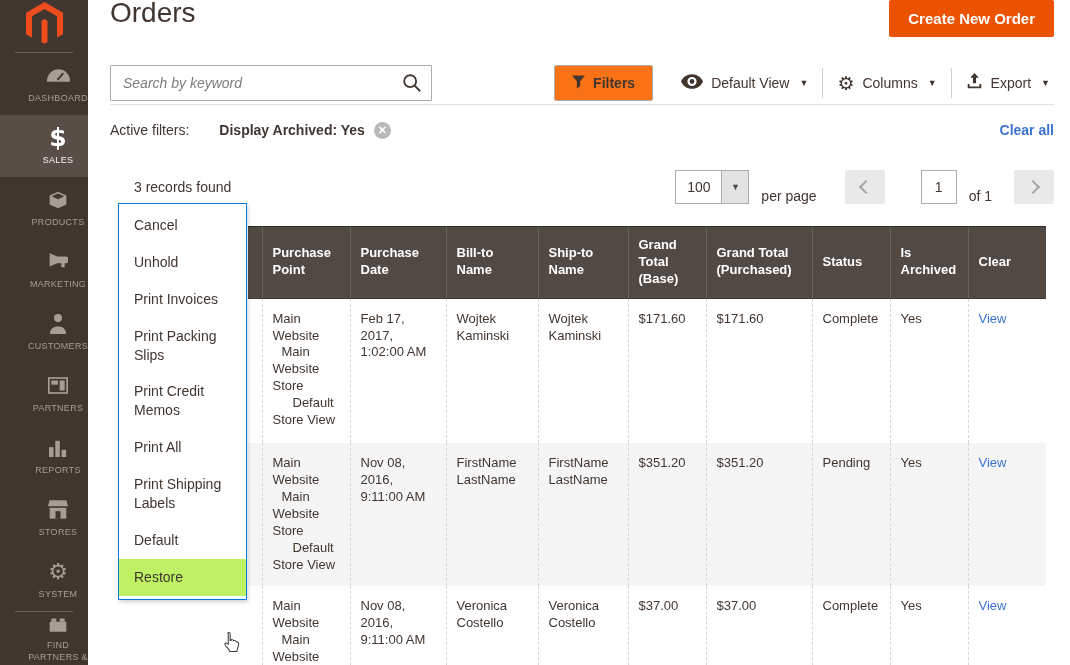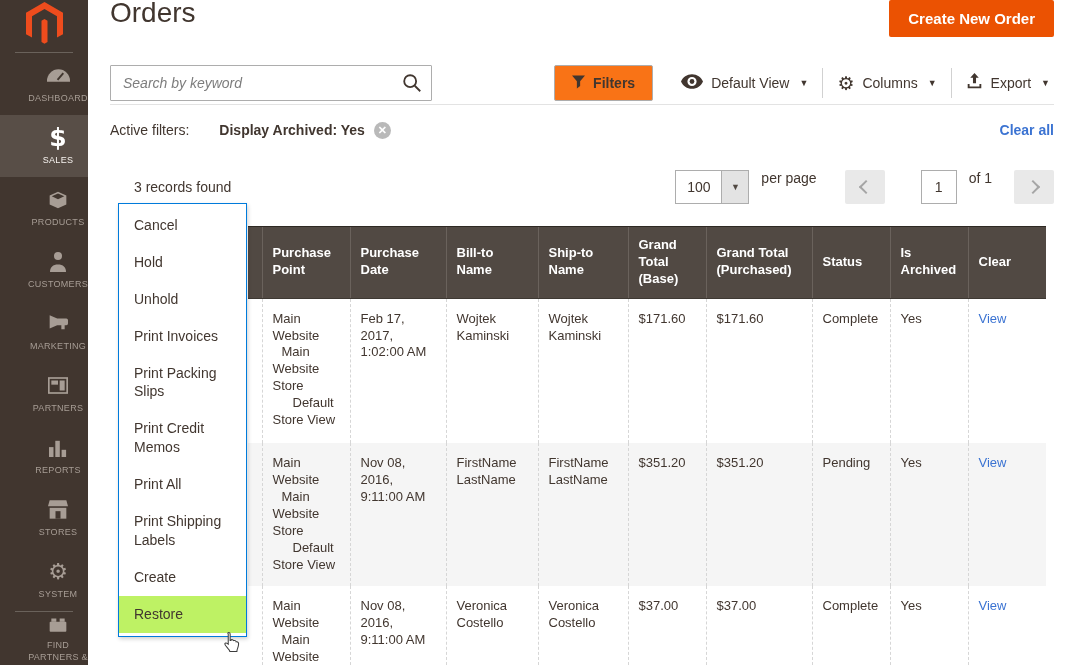--- a/index.html
+++ b/index.html
@@ -45,21 +45,21 @@
   .chip-x{width:17px;height:17px;border-radius:50%;background:#b9b9b9;color:#fff;font-size:11px;font-weight:bold;
     display:flex;align-items:center;justify-content:center;margin-left:9px;cursor:pointer;line-height:1;}
   .clear-all{margin-left:auto;color:#3b73d2;font-weight:bold;text-decoration:none;cursor:pointer;}
   
   .actions-row{position:absolute;left:22px;right:16px;top:170px;height:34px;display:flex;align-items:center;}
   .actions-btn{display:flex;width:129px;height:34px;border:1px solid #007bdb;background:#fff;box-sizing:border-box;cursor:pointer;}
   .actions-btn .lbl{flex:1;display:flex;align-items:center;padding-left:14px;font-size:14px;color:#41362f;}
   .actions-btn .car{width:29px;border-left:1px solid #007bdb;display:flex;align-items:center;justify-content:center;
     font-size:9px;color:#514943;}
   .records{margin-left:24px;font-size:14px;}
-  .pager{margin-left:auto;display:flex;align-items:flex-start;font-size:14px;}
+  .pager{margin-left:auto;display:flex;align-items:flex-end;font-size:14px;}
   .pp-select{display:flex;height:34px;border:1px solid #adadad;box-sizing:border-box;background:#fff;cursor:pointer;}
   .pp-select .val{width:45px;display:flex;align-items:center;justify-content:center;}
   .pp-select .car{width:26px;background:#e3e3e3;border-left:1px solid #adadad;display:flex;align-items:center;
     justify-content:center;font-size:9px;color:#514943;}
   .pp-label{margin:0 28px 0 12px;}
   .nav-btn{width:40px;height:34px;background:#e9e9e9;border:0;border-radius:2px;display:flex;align-items:center;
     justify-content:center;cursor:default;}
   .chev{width:8px;height:8px;border-left:2px solid #a5a5a5;border-bottom:2px solid #a5a5a5;display:inline-block;}
   .chev.left{transform:rotate(45deg);margin-left:3px;}
   .chev.right{transform:rotate(225deg);margin-right:3px;}
@@ -117,36 +117,36 @@
   <div class="nav-item">
     <span class="nav-ico">
       <svg width="20" height="20" viewBox="0 0 24 24">
           <path d="M12 2 2 6.5v11L12 22l10-4.5v-11L12 2zm0 2.2 7.5 3.4L12 11 4.5 7.6 12 4.2z" fill="#a79d95"></path>
         </svg>
     </span>
     <span class="nav-label">PRODUCTS</span>
   </div>
 
   <div class="nav-item">
+    <span class="nav-ico" style="transform:scaleX(-1);">
+      <svg width="20" height="17" viewBox="0 0 24 20">
+          <path d="M22 0v16l-9-4H8v5H4v-5H2a2 2 0 0 1-2-2V6a2 2 0 0 1 2-2h11l9-4z" fill="#a79d95"></path>
+        </svg>
+    </span>
+    <span class="nav-label">MARKETING</span>
+  </div>
+
+  <div class="nav-item">
     <span class="nav-ico">
       <svg width="16" height="20" viewBox="0 0 16 20">
           <circle cx="8" cy="4" r="4" fill="#a79d95"></circle>
           <path d="M0 20c0-5 3-7.5 8-7.5S16 15 16 20z" fill="#a79d95"></path>
         </svg>
     </span>
     <span class="nav-label">CUSTOMERS</span>
-  </div>
-
-  <div class="nav-item">
-    <span class="nav-ico" style="transform:scaleX(-1);">
-      <svg width="20" height="17" viewBox="0 0 24 20">
-          <path d="M22 0v16l-9-4H8v5H4v-5H2a2 2 0 0 1-2-2V6a2 2 0 0 1 2-2h11l9-4z" fill="#a79d95"></path>
-        </svg>
-    </span>
-    <span class="nav-label">MARKETING</span>
   </div>
 
   <div class="nav-item">
     <span class="nav-ico">
       <svg width="20" height="17" viewBox="0 0 24 20">
           <rect x="1" y="1" width="22" height="18" fill="none" stroke="#a79d95" stroke-width="2"></rect>
           <rect x="4" y="4" width="8" height="5" fill="#a79d95"></rect>
           <rect x="14" y="4" width="6" height="12" fill="#a79d95"></rect>
         </svg>
     </span>
@@ -352,28 +352,27 @@
           <td>Complete</td>
           <td>Yes</td>
           <td><a class="view-link">View</a></td>
         </tr>
       </tbody>
     </table>
   </div>
 
   <ul class="dropdown">
     <li>Cancel</li>
-    <li>Hold</li>
     <li>Unhold</li>
     <li>Print Invoices</li>
     <li>Print Packing Slips</li>
     <li>Print Credit Memos</li>
     <li>Print All</li>
     <li>Print Shipping Labels</li>
-    <li>Create</li>
+    <li>Default</li>
     <li class="hovered">Restore</li>
   </ul>
 
   <div class="cursor">
     <svg width="21" height="26" viewBox="0 0 24 28">
       <path d="M10 2c.9 0 1.6.7 1.6 1.6V11h.8c.3-.7 1.1-1 1.9-.8.6.2 1 .6 1.2 1.1.6-.3 1.3-.3 1.9 0 .5.3.9.7 1 1.3.6-.2 1.3-.1 1.8.2.7.4 1.1 1.2 1.1 2 0 0-.3 3.3-1.1 5.1-.5 1.2-.9 2.7-.9 3.8h-8c-.3-1.1-1-2.2-2.3-3.6-1.2-1.4-3.5-3.7-3.5-5 0-1 1.6-1.5 2.7-.7l1.2.9V3.6C8.4 2.7 9.1 2 10 2z" fill="#fff" stroke="#3c3c3c" stroke-width="1.2"></path>
     </svg>
   </div>
 
 </div>

